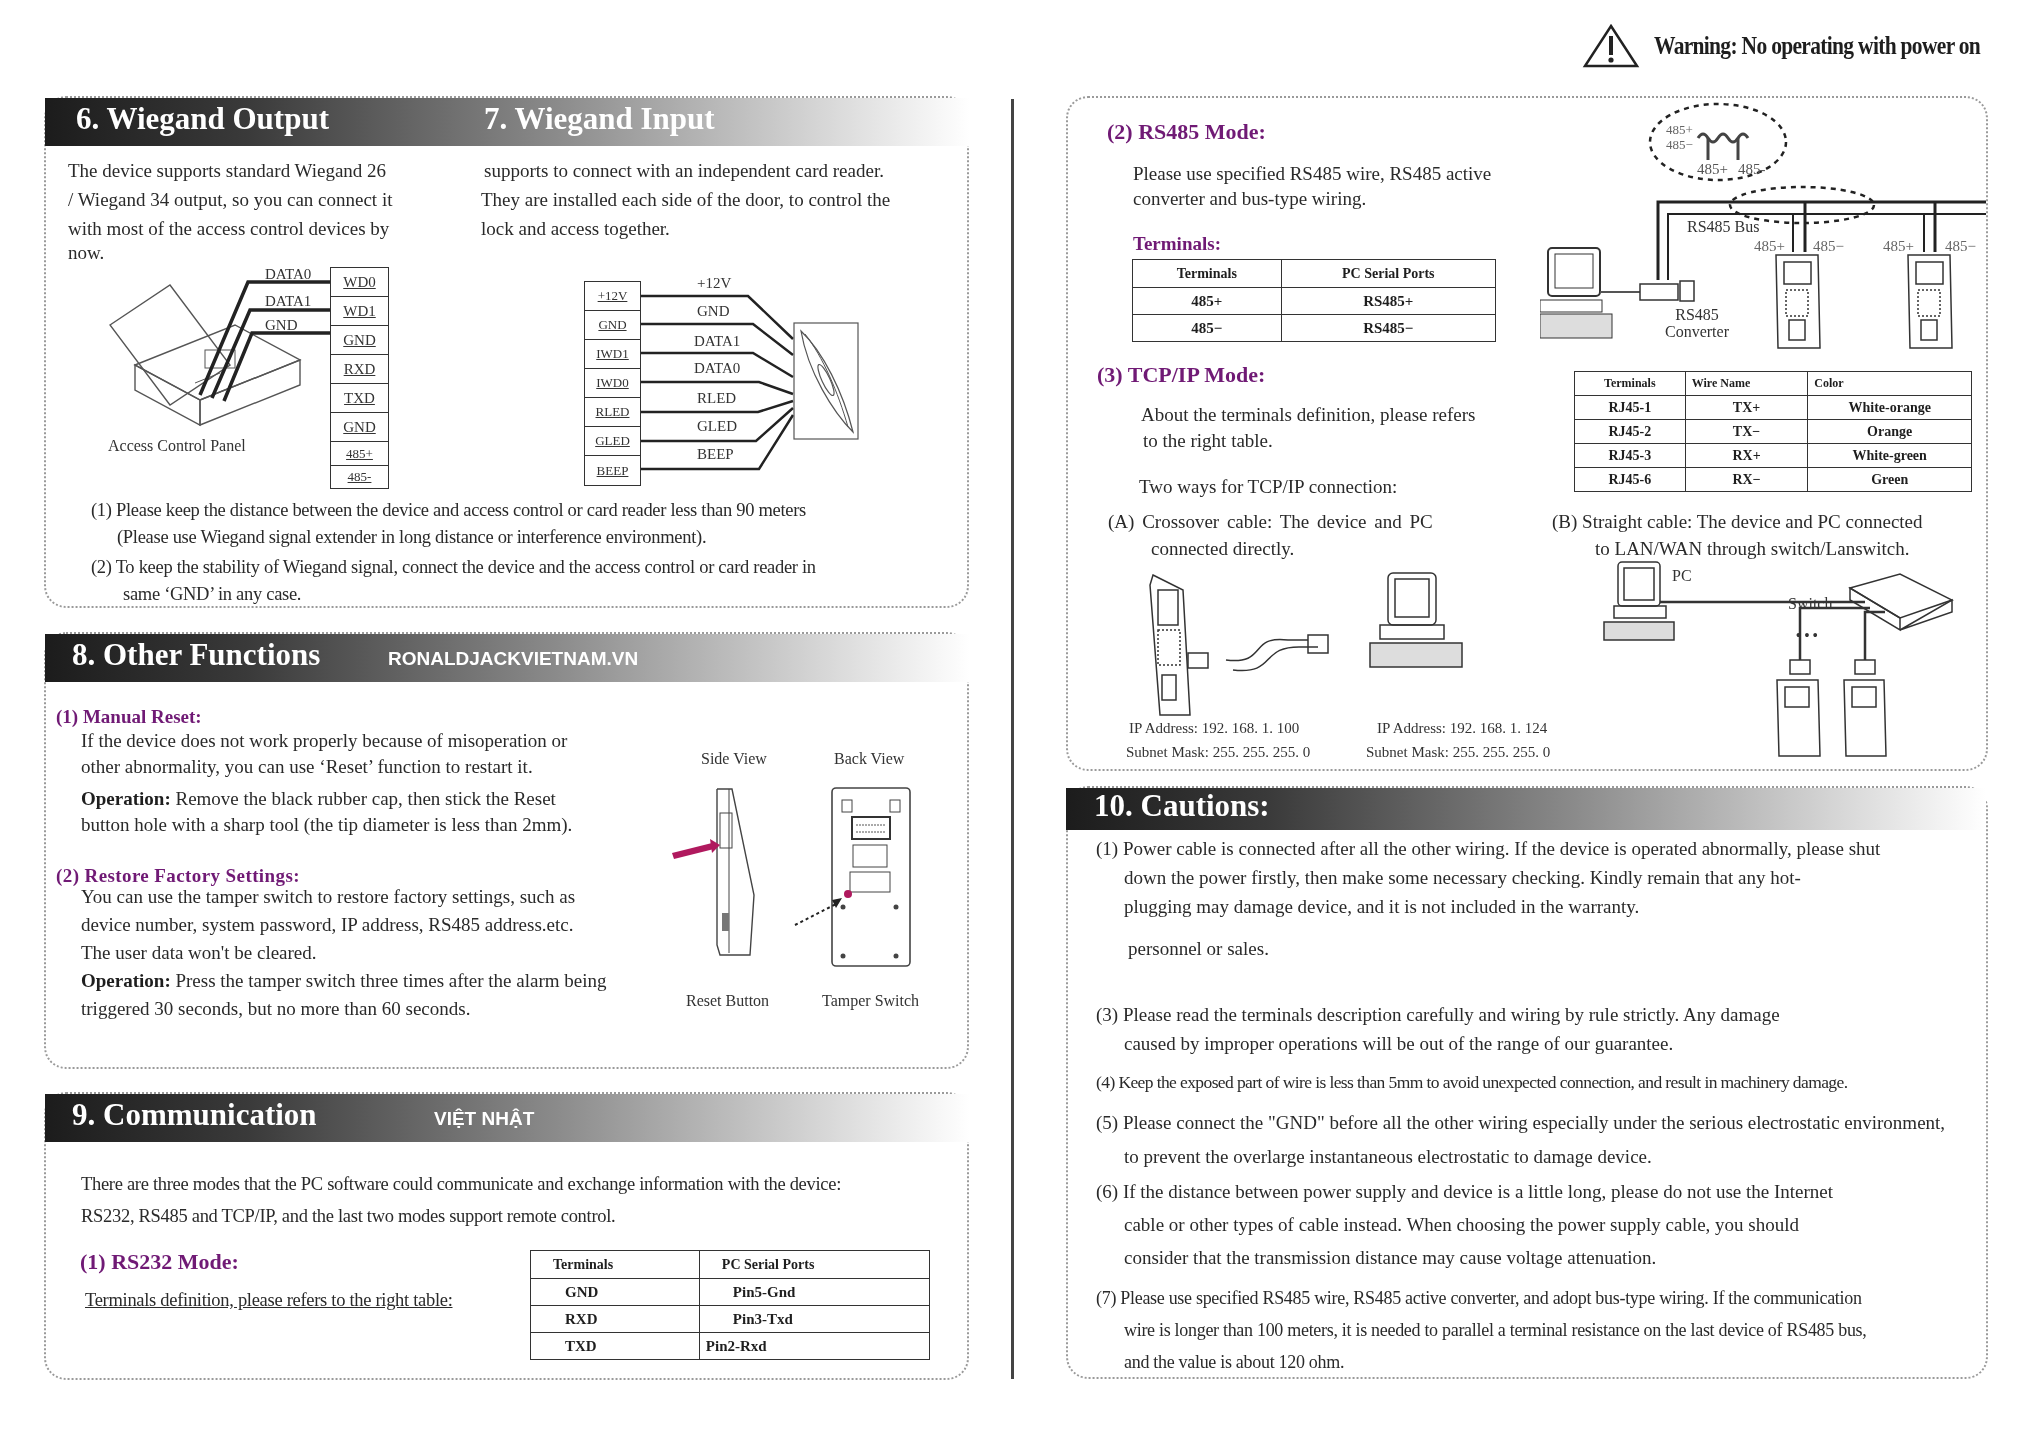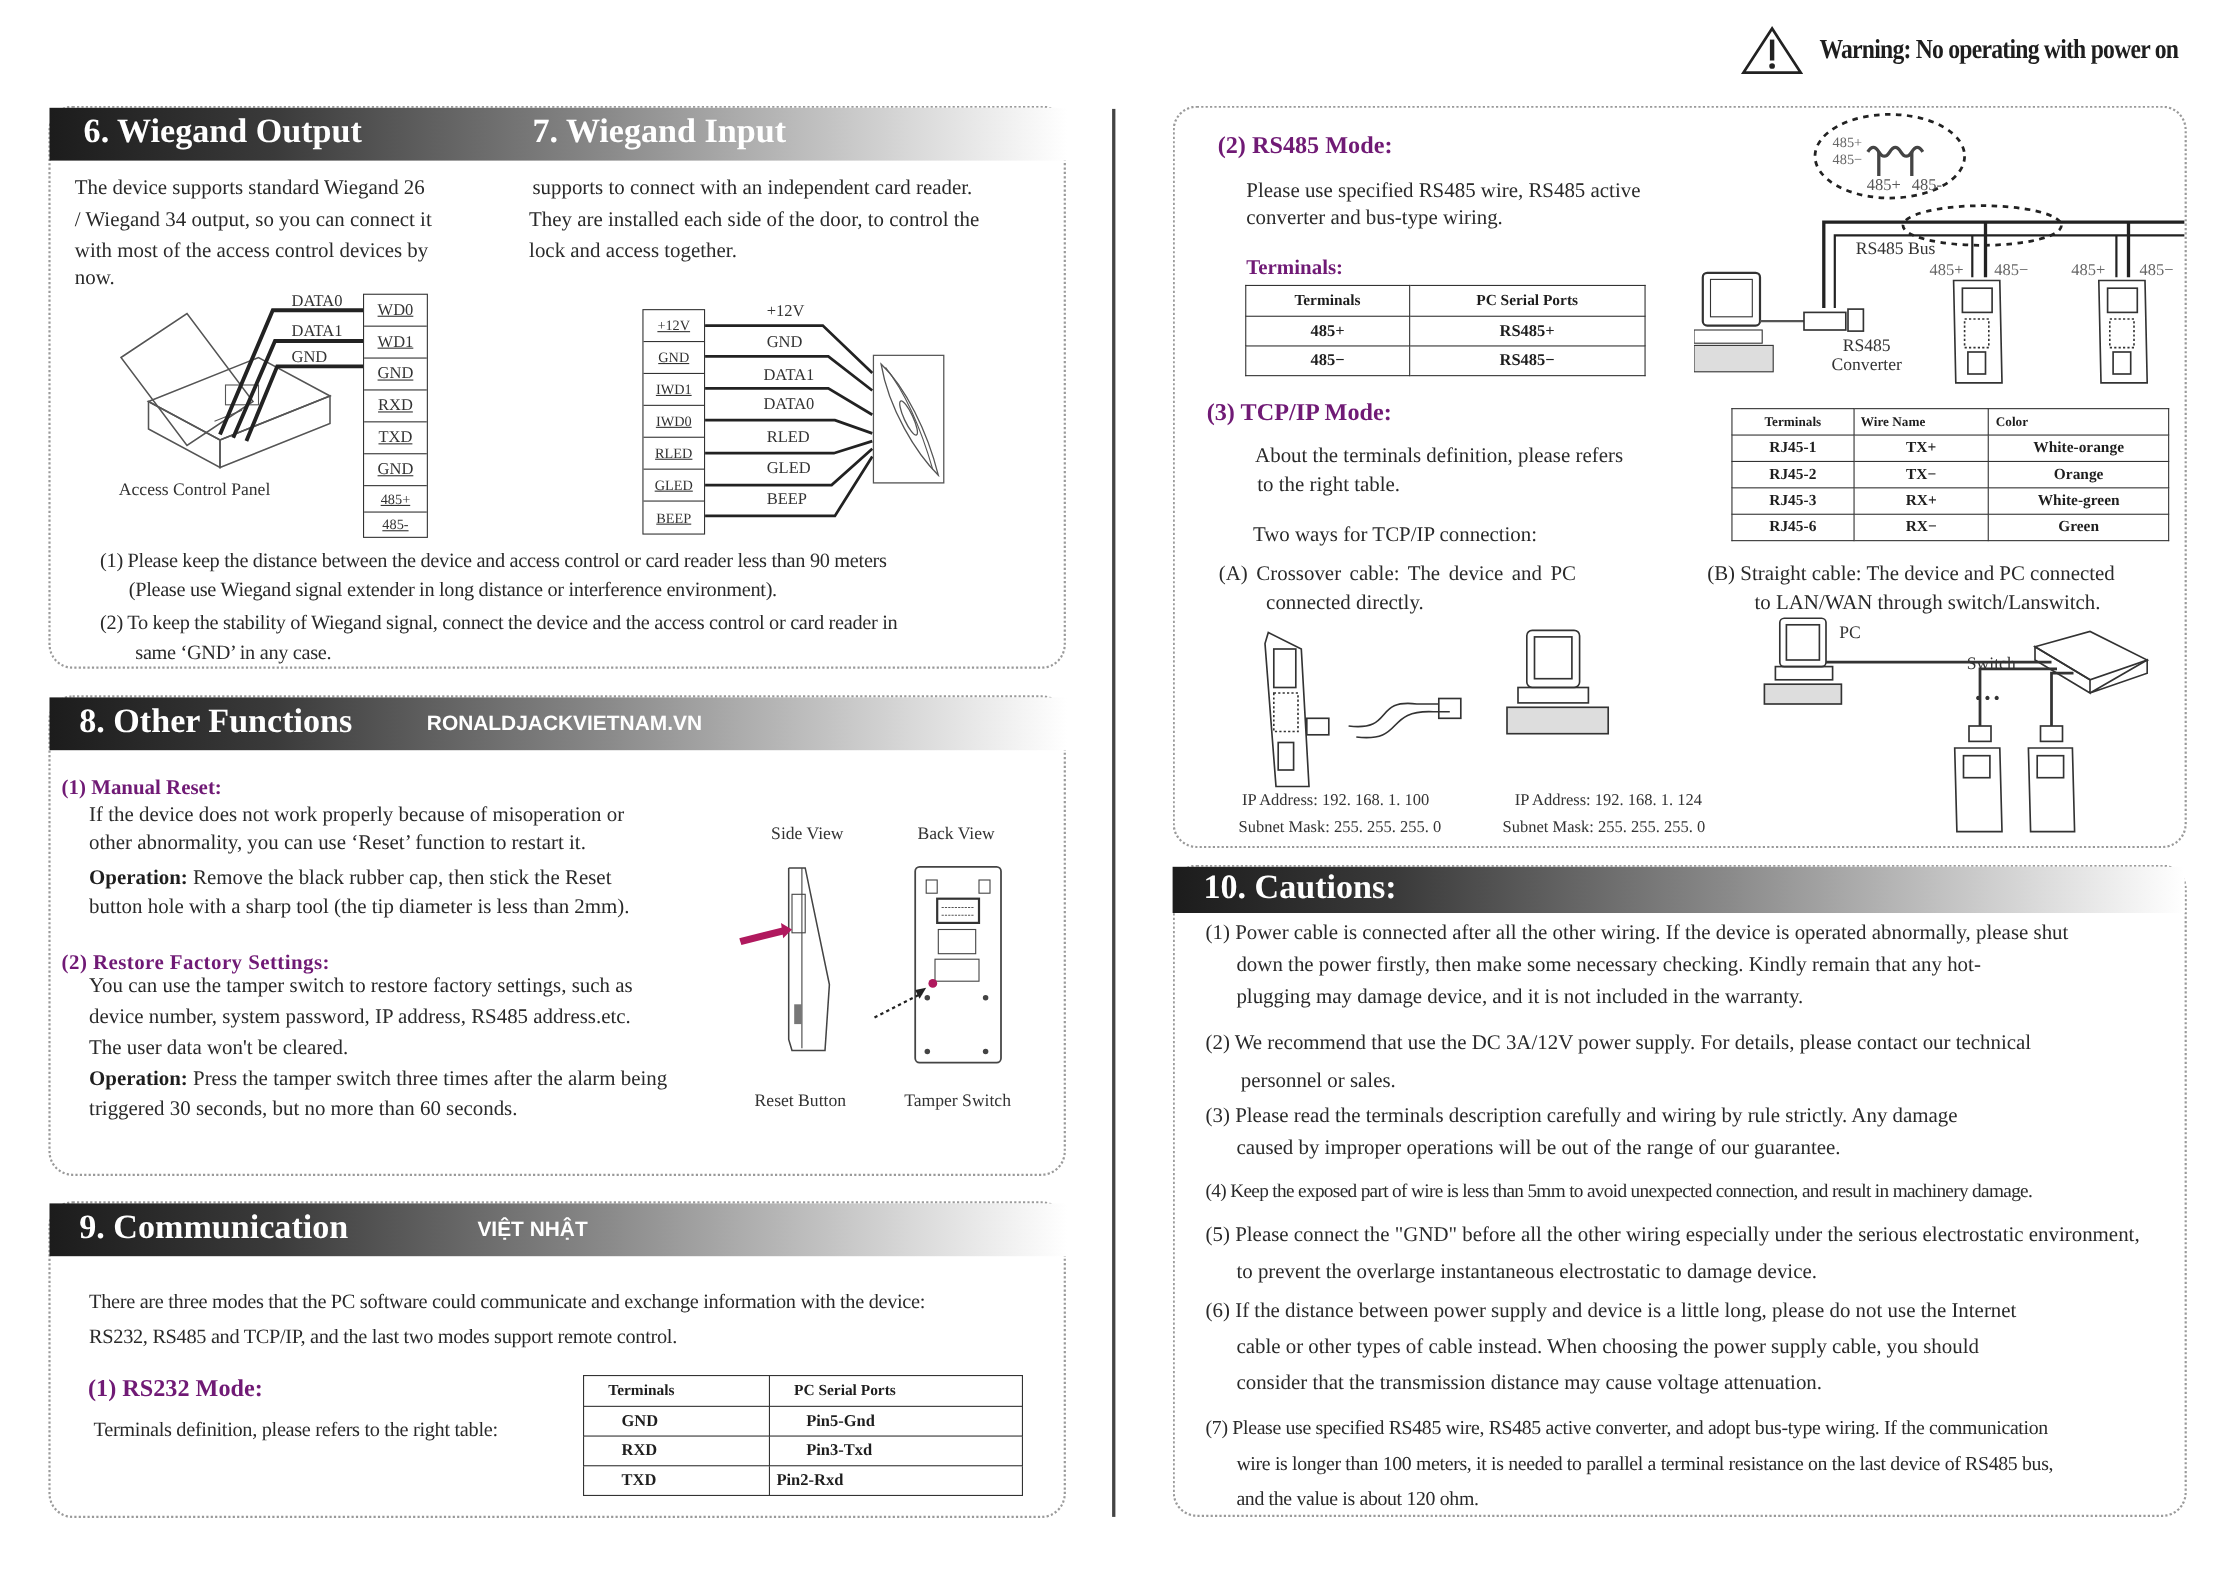--- a/index.html
+++ b/index.html
@@ -181,21 +181,21 @@
 <div class="panel" style="left:44px;top:1092px;width:925px;height:288px;"></div>
 <div class="hbar" style="left:45px;top:1094px;width:925px;"></div>
 <div class="htitle" style="left:72px;top:1097px;">9. Communication</div>
 <div class="wm" style="left:434px;top:1108px;">VIỆT NHẬT</div>
 
 <div class="txt narrow" style="left:81px;top:1168px;width:900px;line-height:32px;white-space:nowrap;">
   <div>There are three modes that the PC software could communicate and exchange information with the device:</div>
   <div>RS232, RS485 and TCP/IP, and the last two modes support remote  control.</div>
 </div>
 <div class="sub" style="left:80px;top:1249px;">(1) RS232  Mode:</div>
-<div class="txt narrow" style="left:85px;top:1286px;white-space:nowrap;">Terminals definition, please refers to the right table:</div>
+<div class="txt narrow" style="left:85px;top:1286px;white-space:nowrap;text-decoration:underline;">Terminals definition, please refers to the right table:</div>
 <table class="t" style="left:530px;top:1250px;width:400px;">
   <tbody>
       <tr style="height:28px;">
         <th style="text-align:left;padding-left:22px;">Terminals</th>
         <th style="text-align:left;padding-left:22px;">PC  Serial  Ports</th>
       </tr>
   <tr style="height:27px;">
         <td style="text-align:left;padding-left:34px;">GND</td>
         <td style="text-align:left;padding-left:33px;">Pin5-Gnd</td>
       </tr>
@@ -378,21 +378,20 @@
 <div class="panel" style="left:1066px;top:786px;width:922px;height:593px;"></div>
 <div class="hbar" style="left:1066px;top:788px;width:920px;height:42px;"></div>
 <div class="htitle" style="left:1094px;top:788px;">10. Cautions:</div>
 
 <div class="caution" style="top:834px;">
   <span>(1) Power cable is connected after all the other wiring. If the device is operated abnormally, please shut</span>
   <span class="ind">down the power firstly, then make some necessary checking. Kindly remain that any hot-</span>
   <span class="ind">plugging may damage device, and it is not included in the warranty.</span>
 </div>
 <div class="caution" style="top:932px;line-height:34px;">
-  <span>(2) We recommend that use the DC 3A/12V power supply. For details, please contact our technical</span>
   <span class="ind" style="padding-left:32px;">personnel or sales.</span>
 </div>
 <div class="caution" style="top:1000px;">
   <span>(3) Please  read the terminals  description  carefully  and  wiring by rule  strictly. Any  damage</span>
   <span class="ind">caused by improper operations will be out of the range of our guarantee.</span>
 </div>
 <div class="caution" style="top:1068px;font-size:17.5px;letter-spacing:-0.6px;white-space:nowrap;">
   <span>(4) Keep the exposed part of wire is less than 5mm to avoid unexpected connection, and result in machinery damage.</span>
 </div>
 <div class="caution" style="top:1106px;line-height:34px;white-space:nowrap;">

